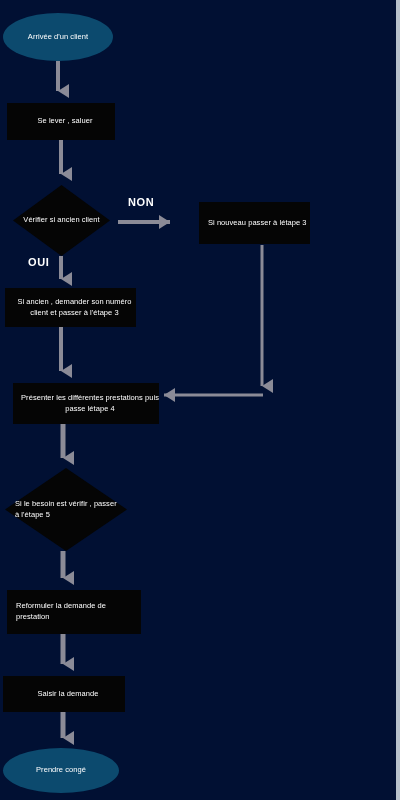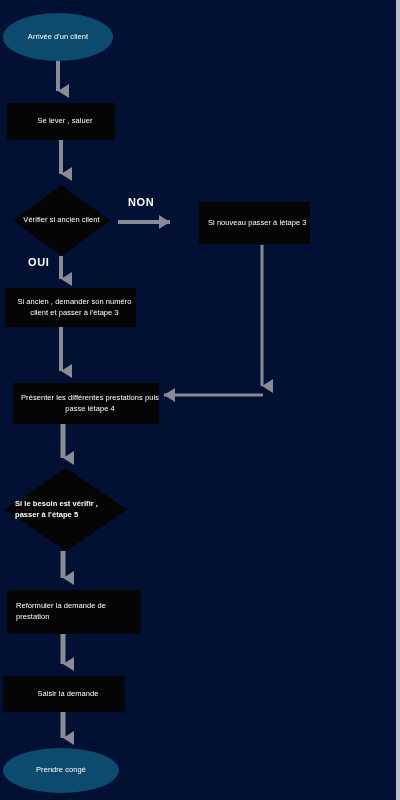--- a/index.html
+++ b/index.html
@@ -160,21 +160,21 @@
   </div>
 
   <div class="node process center" style="left:5px; top:288px; width:131px; height:39px;">
     <span class="txt">Si ancien , demander son numéro client et passer à l'étape 3</span>
   </div>
 
   <div class="node process center" style="left:13px; top:383px; width:146px; height:41px;">
     <span class="txt">Présenter les différentes prestations puis passe létape 4</span>
   </div>
 
-  <div class="node decision left" style="left:5px; top:468px; width:122px; height:83px;font-weight:bold;">
+  <div class="node decision left" style="left:5px; top:468px; width:122px; height:83px;">
     <span class="diamond"></span>
     <span class="txt">Si le besoin est vérifir , passer à l'étape 5</span>
   </div>
 
   <div class="node process left" style="left:7px; top:590px; width:134px; height:44px;">
     <span class="txt">Reformuler la demande de prestation</span>
   </div>
 
   <div class="node process center" style="left:3px; top:676px; width:122px; height:36px;">
     <span class="txt">Saisir la demande</span>

